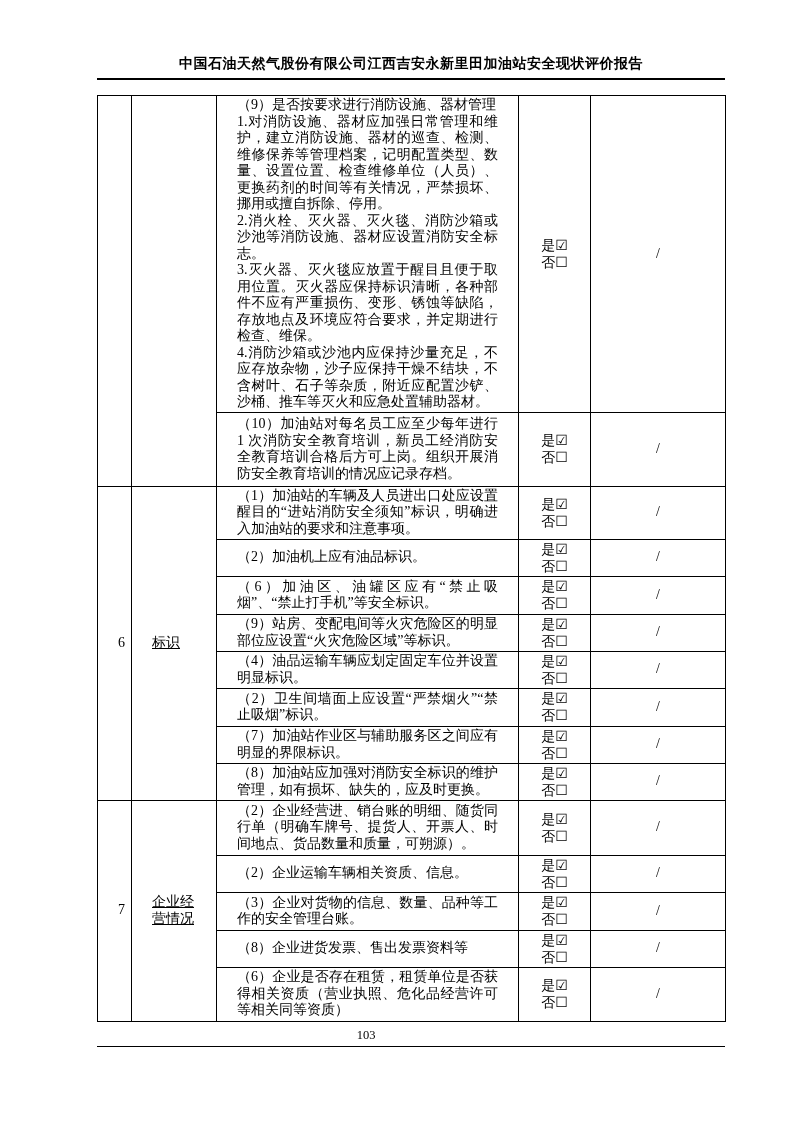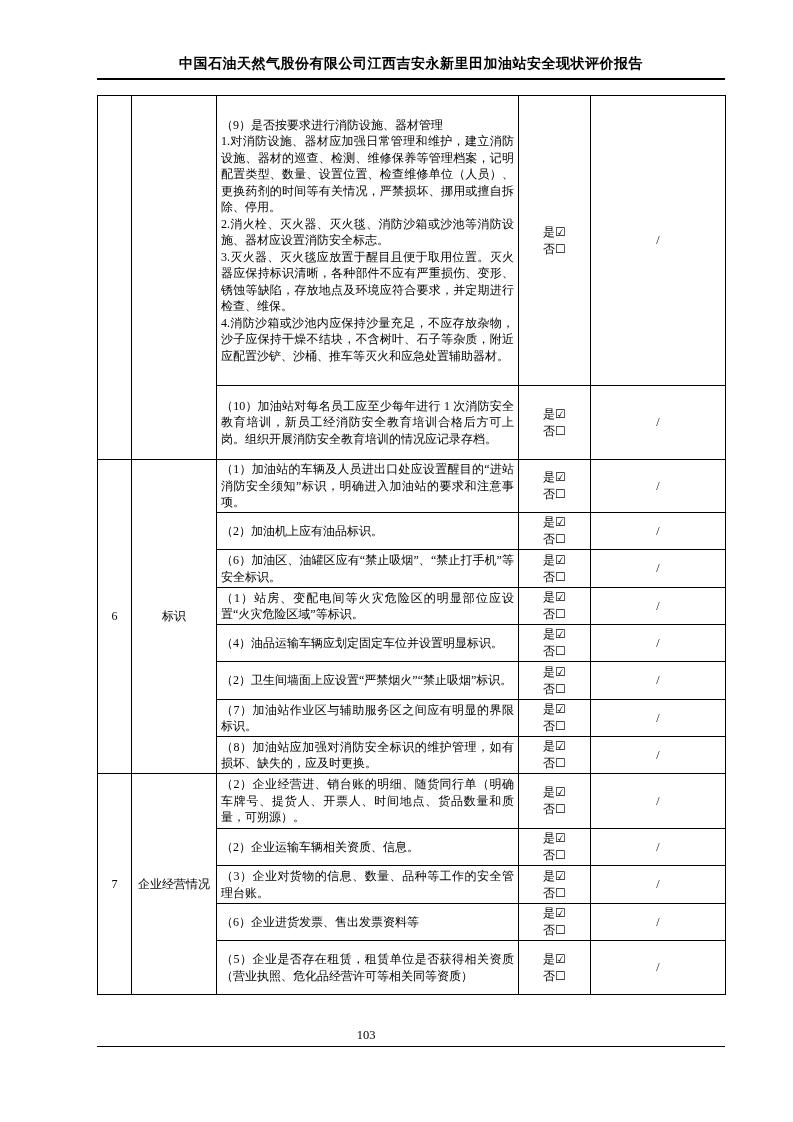--- a/index.html
+++ b/index.html
@@ -21,26 +21,26 @@
     border-top:2px solid #000; height:0;
   }
 
   
   table.checklist {
     position:absolute; top:95px; left:97px; width:628px;
     border-collapse:collapse; table-layout:fixed;
   }
   table.checklist td {
     border:1px solid #000;
-    font-size:12px; line-height:16.5px;
-    padding:1px 4px; vertical-align:middle;
+    font-size:14px; line-height:16.5px;
+    padding:1px 20px; vertical-align:middle;
     overflow:hidden;
   }
   td.c-no   { text-align:center; padding:0; }
-  td.c-cat  { text-align:center; padding:0 12px; }
+  td.c-cat  { padding:0 12px;text-decoration:underline; }
   td.c-content { text-align:justify; }
   td.c-content div { text-align:justify; }
   td.c-check { text-align:center; padding:0; }
   td.c-check .ck-line { line-height:17px; white-space:nowrap; }
   td.c-remark { text-align:center; }
 
   
   .page-number {
     position:absolute; top:1028px; left:88px; width:556px;
     text-align:center; font-size:12.5px;
@@ -118,21 +118,21 @@
     </tr>
     <tr style="height:38px">
       <td class="c-content">（6）加油区、油罐区应有“禁止吸烟”、“禁止打手机”等安全标识。</td>
       <td class="c-check">
         <div class="ck-line"><span>是</span><span>☑</span></div>
         <div class="ck-line"><span>否</span><span>☐</span></div>
       </td>
       <td class="c-remark">/</td>
     </tr>
     <tr style="height:37px">
-      <td class="c-content">（1）站房、变配电间等火灾危险区的明显部位应设置“火灾危险区域”等标识。</td>
+      <td class="c-content">（9）站房、变配电间等火灾危险区的明显部位应设置“火灾危险区域”等标识。</td>
       <td class="c-check">
         <div class="ck-line"><span>是</span><span>☑</span></div>
         <div class="ck-line"><span>否</span><span>☐</span></div>
       </td>
       <td class="c-remark">/</td>
     </tr>
     <tr style="height:37px">
       <td class="c-content">（4）油品运输车辆应划定固定车位并设置明显标识。</td>
       <td class="c-check">
         <div class="ck-line"><span>是</span><span>☑</span></div>
@@ -185,29 +185,29 @@
     </tr>
     <tr style="height:38px">
       <td class="c-content">（3）企业对货物的信息、数量、品种等工作的安全管理台账。</td>
       <td class="c-check">
         <div class="ck-line"><span>是</span><span>☑</span></div>
         <div class="ck-line"><span>否</span><span>☐</span></div>
       </td>
       <td class="c-remark">/</td>
     </tr>
     <tr style="height:36px">
-      <td class="c-content">（6）企业进货发票、售出发票资料等</td>
+      <td class="c-content">（8）企业进货发票、售出发票资料等</td>
       <td class="c-check">
         <div class="ck-line"><span>是</span><span>☑</span></div>
         <div class="ck-line"><span>否</span><span>☐</span></div>
       </td>
       <td class="c-remark">/</td>
     </tr>
     <tr style="height:54px">
-      <td class="c-content">（5）企业是否存在租赁，租赁单位是否获得相关资质（营业执照、危化品经营许可等相关同等资质）</td>
+      <td class="c-content">（6）企业是否存在租赁，租赁单位是否获得相关资质（营业执照、危化品经营许可等相关同等资质）</td>
       <td class="c-check">
         <div class="ck-line"><span>是</span><span>☑</span></div>
         <div class="ck-line"><span>否</span><span>☐</span></div>
       </td>
       <td class="c-remark">/</td>
     </tr>
   </tbody>
     </table>
 
   <div class="page-number">103</div>

